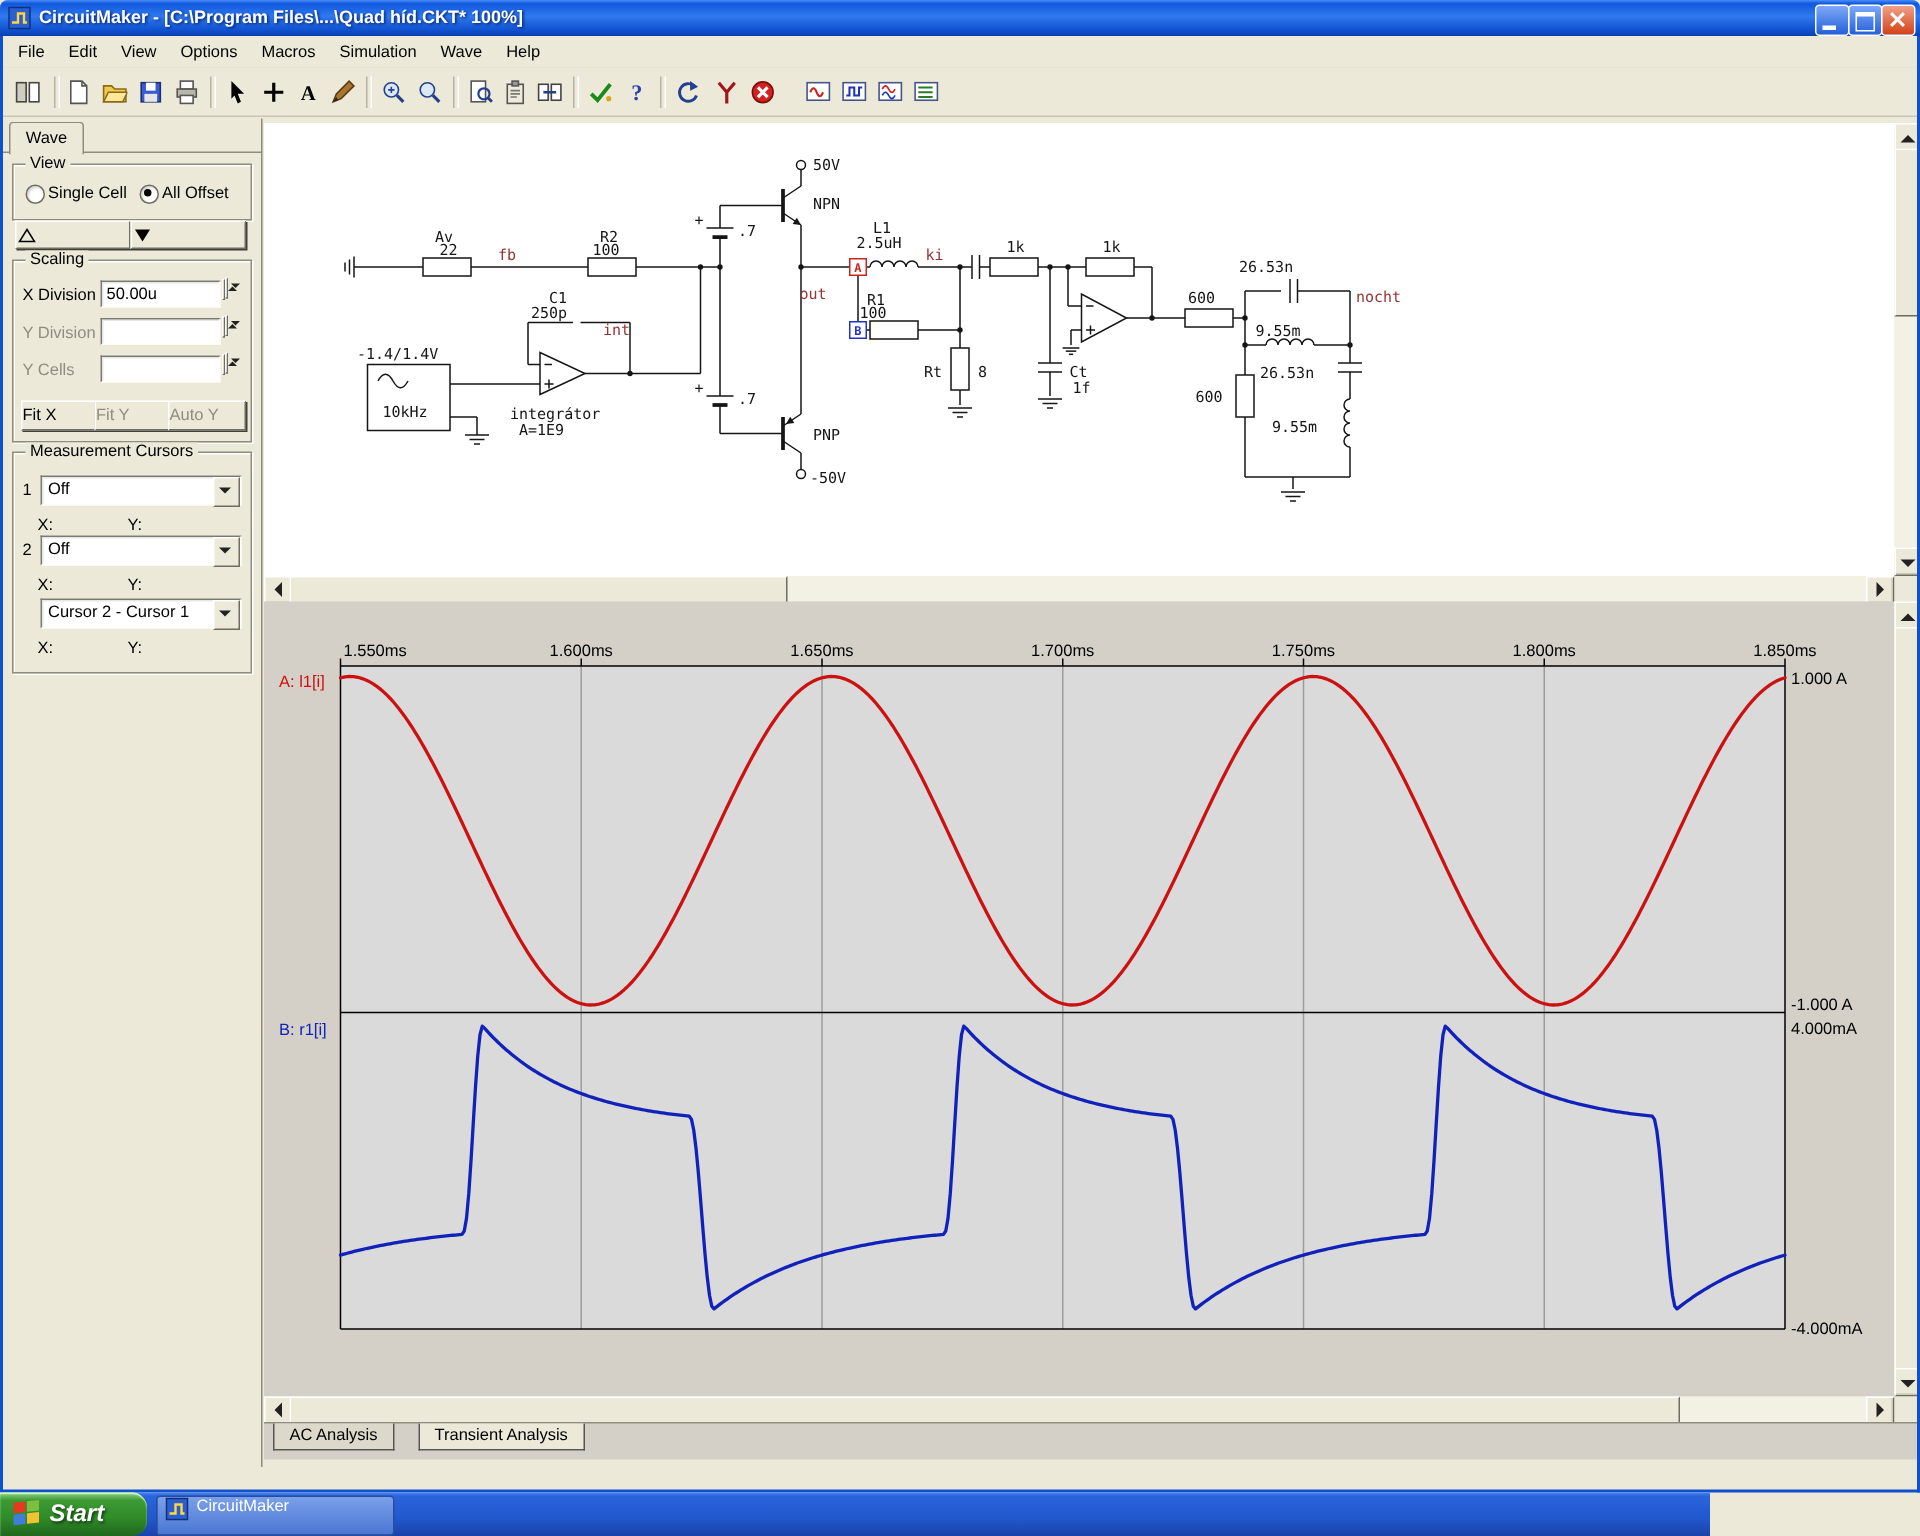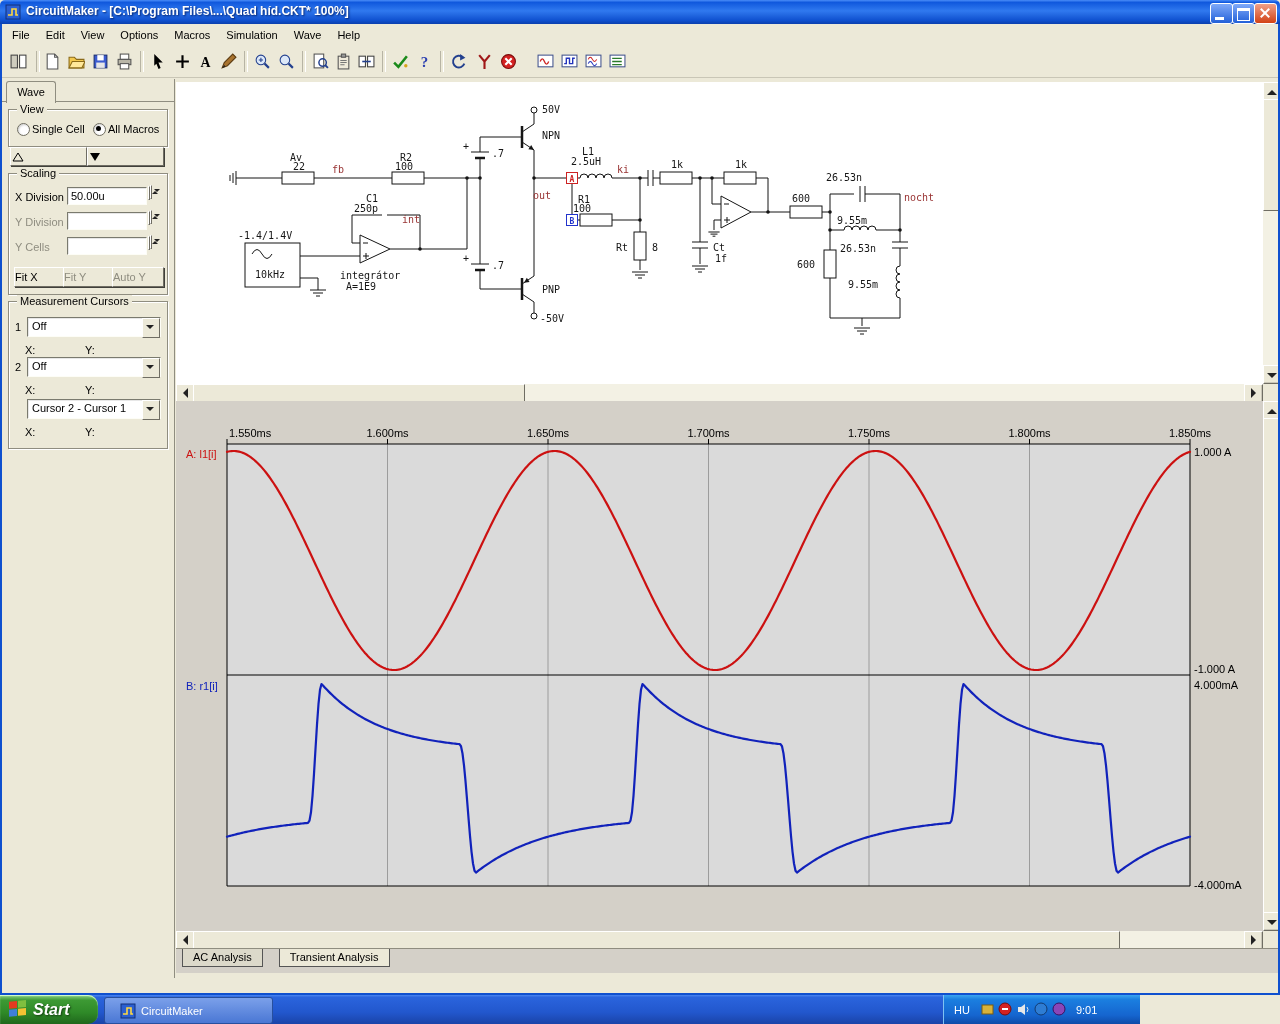--- a/index.html
+++ b/index.html
@@ -86,21 +86,21 @@
 
   
   #taskbar{position:absolute;left:0;top:995px;width:1140px;height:29px;
     background:linear-gradient(180deg,#4a85f0 0%,#2a64dd 8%,#2257cd 60%,#1a43a8 100%)}
   #start-btn{position:absolute;left:0;top:0;width:98px;height:29px;border-radius:0 10px 10px 0;
     background:linear-gradient(180deg,#8fd387 0%,#3d9a34 18%,#2f8a28 60%,#1f671c 100%);
     box-shadow:inset 0 1px 1px #d8ffd0;display:flex;align-items:center;color:#fff;
     font-size:16px;font-weight:bold;font-style:italic;text-shadow:1px 1px 2px #123d10}
   #task-cm{position:absolute;left:104px;top:2px;width:152px;height:25px;border-radius:3px;
     background:linear-gradient(180deg,#7ba0ea,#4a77d4);border:1px solid #274f9e;display:flex;
-    align-items:center;color:#fff;padding-left:15px}
+    align-items:flex-start;color:#fff;padding-left:5px}
   #tray{position:absolute;right:0;top:0;width:196px;height:29px;
     background:linear-gradient(180deg,#3aa4f0 0%,#1b7fe0 15%,#1565cf 70%,#0e4ba8 100%);
     border-left:1px solid #7fc2f2;display:flex;align-items:center;color:#fff}
   .tray-ic{width:15px;height:15px;margin-right:3px}
 </style>
 </head>
 <body>
 
 <div id="titlebar">
   <span id="app-icon">
@@ -284,21 +284,21 @@
 
 <div id="sidebar">
   <div class="stabline"></div>
   <div class="stab"><span>Wave</span></div>
 
   <div class="grp" style="left:6px;top:30px;width:158px;height:36px">
     <span class="gt">View</span>
     <span class="radio" style="left:8px;top:13px"></span>
     <span class="lbl" style="left:23px;top:13px">Single Cell</span>
     <span class="radio sel" style="left:84px;top:13px"></span>
-    <span class="lbl" style="left:99px;top:13px">All Macros</span>
+    <span class="lbl" style="left:99px;top:13px">All Offset</span>
   </div>
 
   <div class="pbtn" style="left:8px;top:68px;width:75px;height:17px">
       <svg width="14" height="14" viewBox="0 0 14 14">
         <polygon points="7,3 12,11 2,11" fill="none" stroke="#000"></polygon>
       </svg>
     </div>
   <div class="pbtn" style="left:85px;top:68px;width:75px;height:17px">
       <svg width="14" height="14" viewBox="0 0 14 14">
         <polygon points="2,3 12,3 7,11" fill="#000"></polygon>
@@ -604,34 +604,13 @@
     </svg>
     <span style="margin-left:4px">Start</span>
   </div>
   <div id="task-cm">
     <svg width="16" height="16">
         <rect x="1" y="1" width="14" height="14" fill="#2b5fd0" stroke="#12307a"></rect>
         <path d="M3,11 h4 v-6 h4 v6 h2" stroke="#ffd840" stroke-width="1.6" fill="none"></path>
       </svg>
     <span style="margin-left:5px">CircuitMaker</span>
   </div>
-  <div id="tray">
-    <span style="margin-left:10px;margin-right:10px">HU</span>
-    <svg class="tray-ic">
-        <rect x="2" y="3" width="11" height="9" fill="#d8b23a" stroke="#7a5c10"></rect>
-      </svg>
-    <svg class="tray-ic">
-        <circle cx="7" cy="7" r="6" fill="#d42222" stroke="#7a0c0c"></circle>
-        <rect x="4" y="6" width="6" height="2" fill="#fff"></rect>
-      </svg>
-    <svg class="tray-ic">
-        <polygon points="2,5 5,5 9,2 9,13 5,10 2,10" fill="#e8e8e8"></polygon>
-        <path d="M11,5 q2,2.5 0,5" stroke="#e8e8e8" fill="none"></path>
-      </svg>
-    <svg class="tray-ic">
-        <circle cx="7" cy="7" r="6" fill="#2e7dd4" stroke="#123a70"></circle>
-      </svg>
-    <svg class="tray-ic">
-        <circle cx="7" cy="7" r="6" fill="#8a46b8" stroke="#3c1060"></circle>
-      </svg>
-    <span style="margin-left:6px">9:01</span>
-  </div>
 </div>
 
 </body></html>

